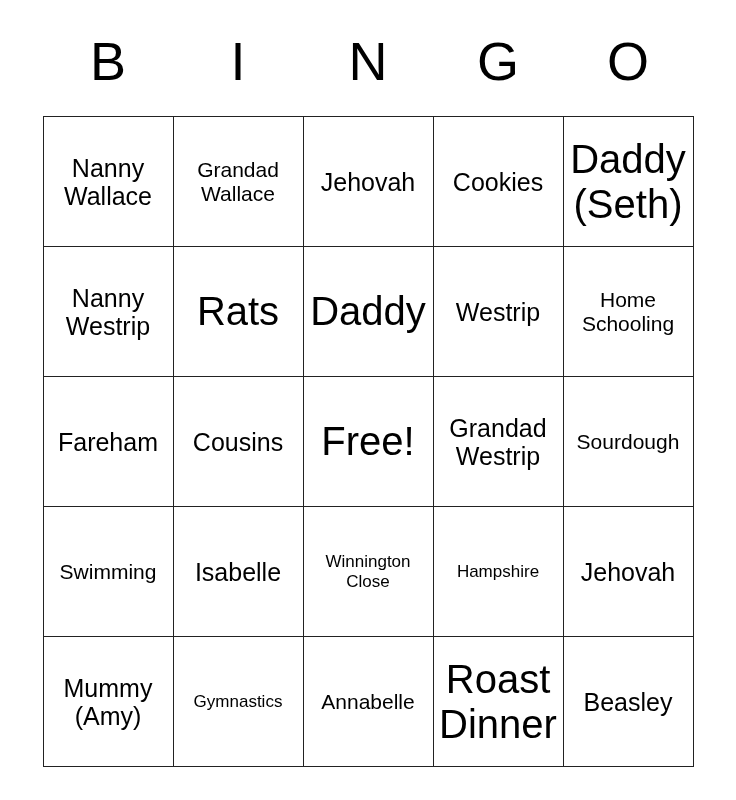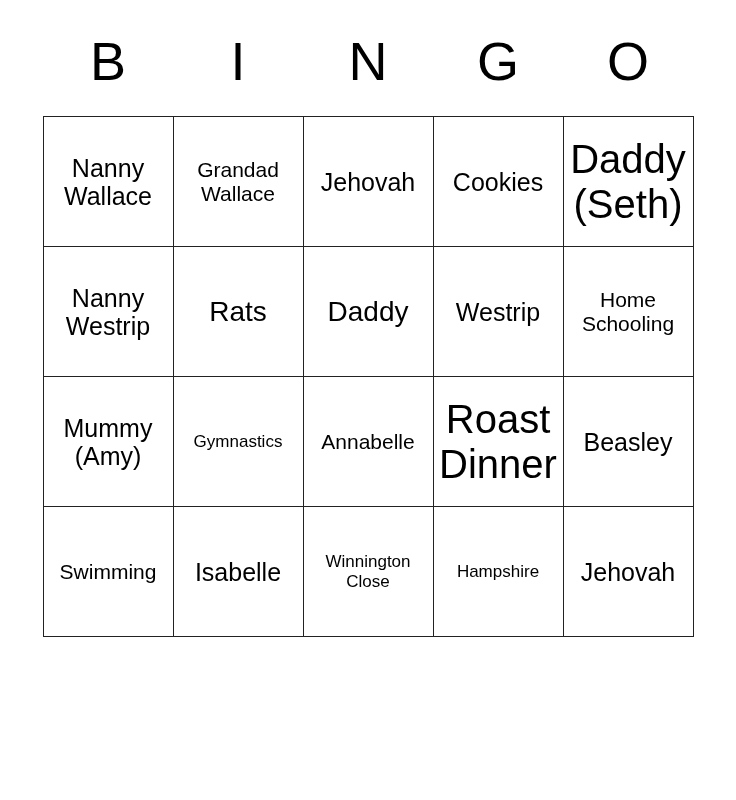--- a/index.html
+++ b/index.html
@@ -47,21 +47,21 @@
     width: 130px;
     height: 130px;
     text-align: center;
     vertical-align: middle;
     padding: 2px 4px;
     box-sizing: border-box;
     overflow: hidden;
     word-wrap: break-word;
     line-height: 1.12;
   }
-  .s-xl { font-size: 28px; }
+  .s-xl { font-size: 40px; }
   .s-lg { font-size: 40px; }
   .s-md { font-size: 25px; }
   .s-sm { font-size: 21px; }
   .s-xs { font-size: 17px; }
   .cell-text {
     display: block;
     white-space: pre-line;
   }
 </style>
 </head>
@@ -113,51 +113,69 @@
         <td class="s-md">
             <span class="cell-text">Westrip</span>
           </td>
         <td class="s-sm">
             <span class="cell-text">Home
 Schooling</span>
           </td>
       </tr>
       <tr>
         <td class="s-md">
-            <span class="cell-text">Mummy
-(Amy)</span>
+            <span class="cell-text">Fareham</span>
           </td>
-        <td class="s-xs">
-            <span class="cell-text">Gymnastics</span>
+        <td class="s-md">
+            <span class="cell-text">Cousins</span>
+          </td>
+        <td class="s-xl">
+            <span class="cell-text">Free!</span>
+          </td>
+        <td class="s-md">
+            <span class="cell-text">Grandad
+Westrip</span>
           </td>
         <td class="s-sm">
-            <span class="cell-text">Annabelle</span>
-          </td>
-        <td class="s-lg">
-            <span class="cell-text">Roast
-Dinner</span>
-          </td>
-        <td class="s-md">
-            <span class="cell-text">Beasley</span>
+            <span class="cell-text">Sourdough</span>
           </td>
       </tr>
       <tr>
         <td class="s-sm">
             <span class="cell-text">Swimming</span>
           </td>
         <td class="s-md">
             <span class="cell-text">Isabelle</span>
           </td>
         <td class="s-xs">
             <span class="cell-text">Winnington
 Close</span>
           </td>
         <td class="s-xs">
             <span class="cell-text">Hampshire</span>
           </td>
         <td class="s-md">
             <span class="cell-text">Jehovah</span>
           </td>
       </tr>
+      <tr>
+        <td class="s-md">
+            <span class="cell-text">Mummy
+(Amy)</span>
+          </td>
+        <td class="s-xs">
+            <span class="cell-text">Gymnastics</span>
+          </td>
+        <td class="s-sm">
+            <span class="cell-text">Annabelle</span>
+          </td>
+        <td class="s-lg">
+            <span class="cell-text">Roast
+Dinner</span>
+          </td>
+        <td class="s-md">
+            <span class="cell-text">Beasley</span>
+          </td>
+      </tr>
     </tbody>
   </table>
 
 </div>
 
 </body></html>

